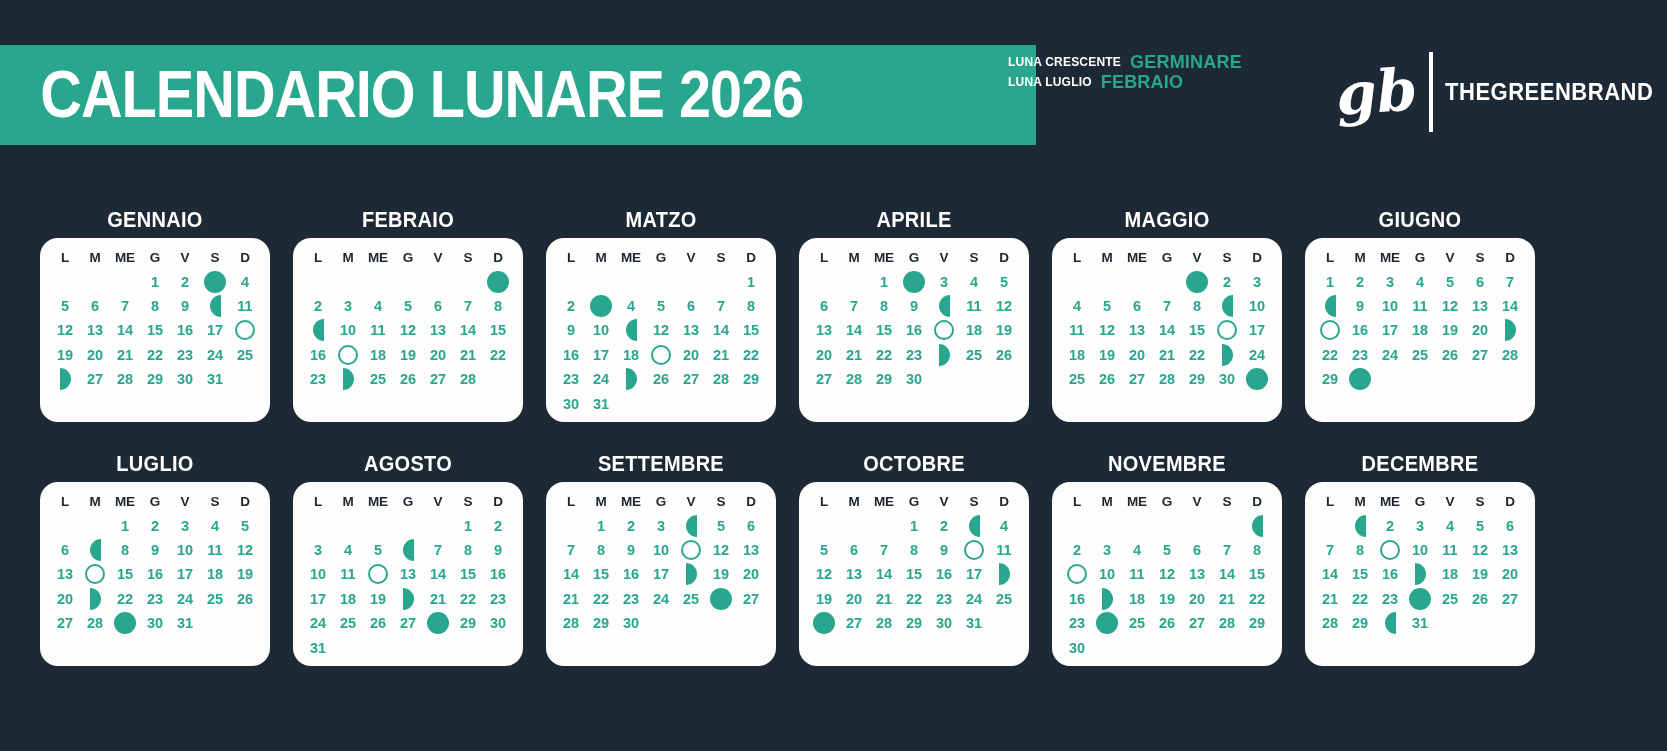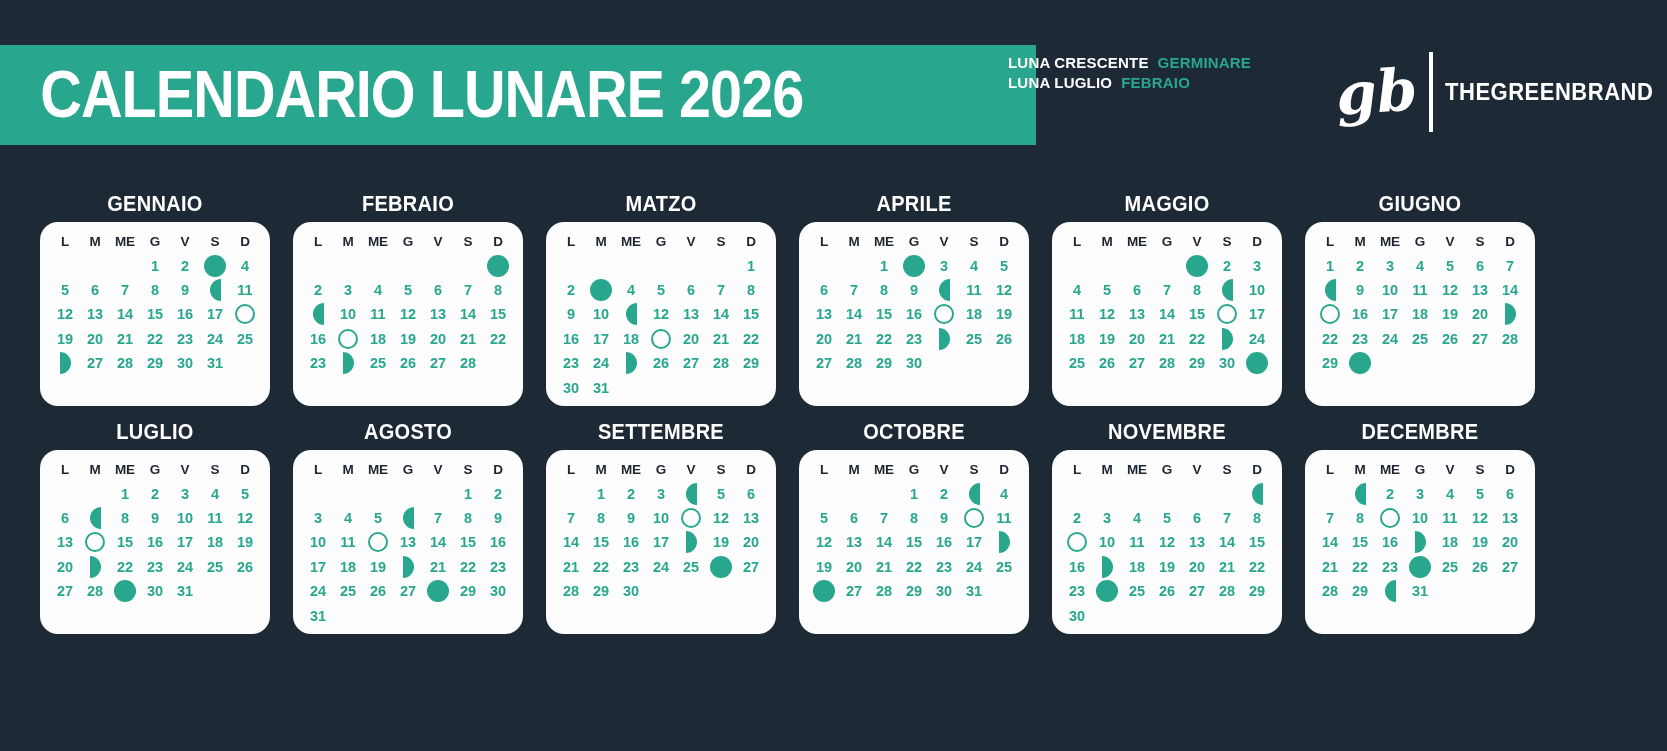--- a/index.html
+++ b/index.html
@@ -12,38 +12,38 @@
   
   .banner{position:absolute;left:0;top:45px;width:1036px;height:100px;background:var(--accent);}
   .banner h1{
     color:#fff;font-size:60px;font-weight:bold;letter-spacing:-1px;
     line-height:100px;padding-left:42px;white-space:nowrap;
     transform:scaleY(1.12) scaleX(.96);transform-origin:left center;
   }
   .legend{position:absolute;left:945px;top:54px;display:flex;flex-direction:column;gap:4px;}
   .legend-row{display:flex;align-items:center;height:16px;gap:9px;}
   .legend-icon{width:18px;display:flex;align-items:center;justify-content:center;}
-  .legend-label{color:#fff;font-weight:bold;font-size:15px;letter-spacing:.2px;white-space:nowrap;padding-left:36px;}
-  .legend-action{color:var(--accent);font-weight:bold;font-size:15px;letter-spacing:.2px;white-space:nowrap;}
+  .legend-label{color:#fff;font-weight:bold;font-size:12px;letter-spacing:.2px;white-space:nowrap;padding-left:36px;}
+  .legend-action{color:var(--accent);font-weight:bold;font-size:18px;letter-spacing:.2px;white-space:nowrap;}
 
   .logo{position:absolute;left:1336px;top:52px;display:flex;align-items:center;gap:12px;}
   .monogram{
     font-family:"DejaVu Serif",serif;font-style:italic;font-weight:bold;
     color:#fff;font-size:58px;line-height:80px;transform:rotate(-4deg);
   }
   .logo-sep{width:4px;height:80px;background:#fff;}
   .brand{display:flex;flex-direction:row;}
   .brand span{color:#fff;font-weight:bold;font-size:22px;line-height:26px;letter-spacing:.5px;transform:scaleY(1.08);transform-origin:left center;}
 
   
   .cal-grid{
     position:absolute;left:40px;top:190px;
     display:grid;grid-template-columns:repeat(6,230px);column-gap:23px;row-gap:12px;
   }
-  .month-block{display:flex;flex-direction:column;}
+  .month-block{display:flex;flex-direction:column;margin-top:16px;}
   .month-title{
     color:#fff;font-weight:bold;font-size:20px;letter-spacing:.3px;
     text-align:center;height:32px;line-height:28px;transform:scaleY(1.08);
   }
   .month-card{
     background:var(--card);border-radius:18px;height:184px;
     padding:7px 10px 4px 10px;
     display:grid;grid-template-columns:repeat(7,1fr);grid-auto-rows:24.4px;
   }
   .day-header{

